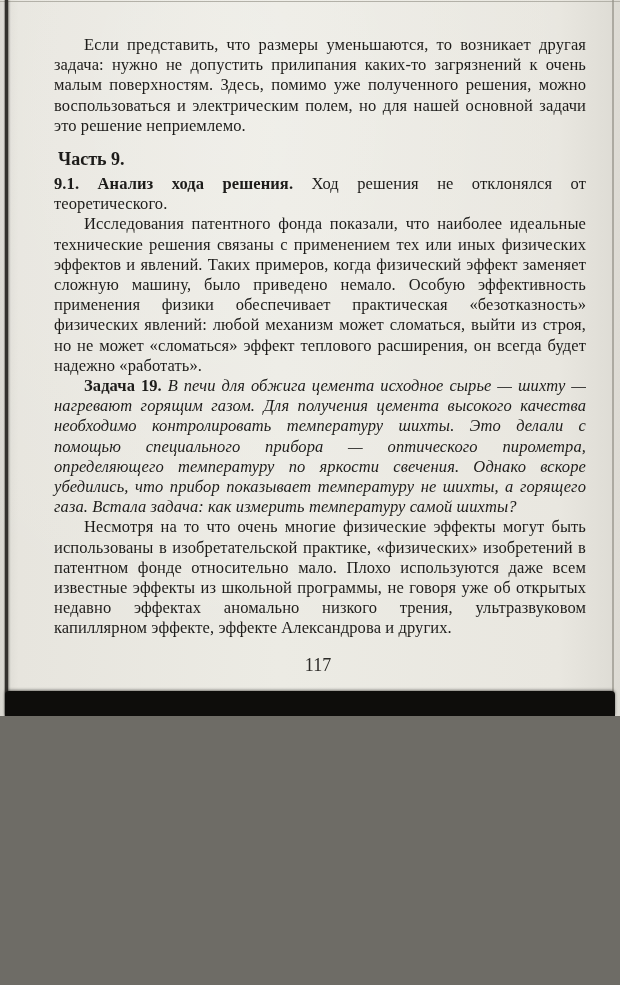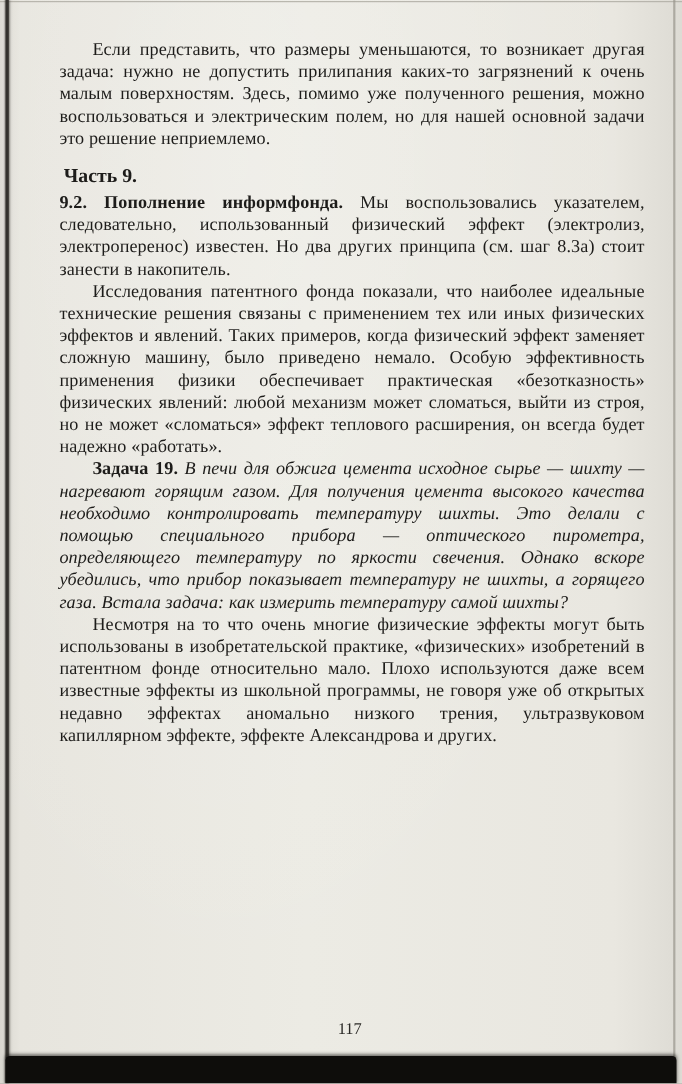--- a/index.html
+++ b/index.html
@@ -8,21 +8,21 @@
   }
   body {
     width: 620px;
     height: 985px;
     background: #6e6c66;
     font-family: "Liberation Serif", "DejaVu Serif", serif;
   }
   .page {
     position: relative;
     width: 620px;
-    height: 985px;
+    height: 716px;
     overflow: hidden;
     color: #1d1c1a;
     background:
       radial-gradient(ellipse at 35% 15%, rgba(255,255,255,0.22), rgba(0,0,0,0) 65%),
       linear-gradient(90deg, #d9d7d0 0%, #e7e5de 3%, #ecebe4 45%, #e9e7e0 90%, #dddbd4 100%),
       #e9e7e0;
     text-decoration: underline;
   }
   .scan-edge-left {
     position: absolute;
@@ -92,40 +92,40 @@
     line-height: 22.5px;
     text-align: center;
     letter-spacing: 0.1px;
   }
   .page-number {
     position: absolute;
     left: 16px;
     right: 0;
     bottom: 40px;
     text-align: center;
-    font-size: 15px;
+    font-size: 18px;
     color: #2b2a27;
   }
 </style>
 </head>
 <body>
 
 <div class="page">
   <div class="scan-edge-top"></div>
   <div class="scan-edge-left"></div>
   <div class="scan-edge-right"></div>
 
   <div class="content">
 
     <p class="body indent">Если представить, что размеры уменьшаются, то возникает другая задача: нужно не допустить прилипания каких-то загрязнений к очень малым поверхностям. Здесь, помимо уже полученного решения, можно воспользоваться и электрическим полем, но для нашей основной задачи это решение неприемлемо.</p>
 
     <p class="part-heading">Часть 9.</p>
 
+    <p class="body"><span class="bold">9.1. Анализ хода решения. </span><span>Ход решения не отклонялся от теоретического.</span></p>
 
-    <p class="body"><span class="bold">9.2. Пополнение информфонда. </span><span>Мы воспользовались указателем, следовательно, использованный физический эффект (электролиз, электроперенос) известен. Но два других принципа (см. шаг 8.3а) стоит занести в накопитель.</span></p>
 
 
     <p class="body indent">Исследования патентного фонда показали, что наиболее идеальные технические решения связаны с применением тех или иных физических эффектов и явлений. Таких примеров, когда физический эффект заменяет сложную машину, было приведено немало. Особую эффективность применения физики обеспечивает практическая «безотказность» физических явлений: любой механизм может сломаться, выйти из строя, но не может «сломаться» эффект теплового расширения, он всегда будет надежно «работать».</p>
 
     <p class="body indent"><span class="bold">Задача 19. </span><span class="italic">В печи для обжига цемента исходное сырье — шихту — нагревают горящим газом. Для получения цемента высокого качества необходимо контролировать температуру шихты. Это делали с помощью специального прибора — оптического пирометра, определяющего температуру по яркости свечения. Однако вскоре убедились, что прибор показывает температуру не шихты, а горящего газа. Встала задача: как измерить температуру самой шихты?</span></p>
 
     <p class="body indent">Несмотря на то что очень многие физические эффекты могут быть использованы в изобретательской практике, «физических» изобретений в патентном фонде относительно мало. Плохо используются даже всем известные эффекты из школьной программы, не говоря уже об открытых недавно эффектах аномально низкого трения, ультразвуковом капиллярном эффекте, эффекте Александрова и других.</p>
 
 
   </div>

